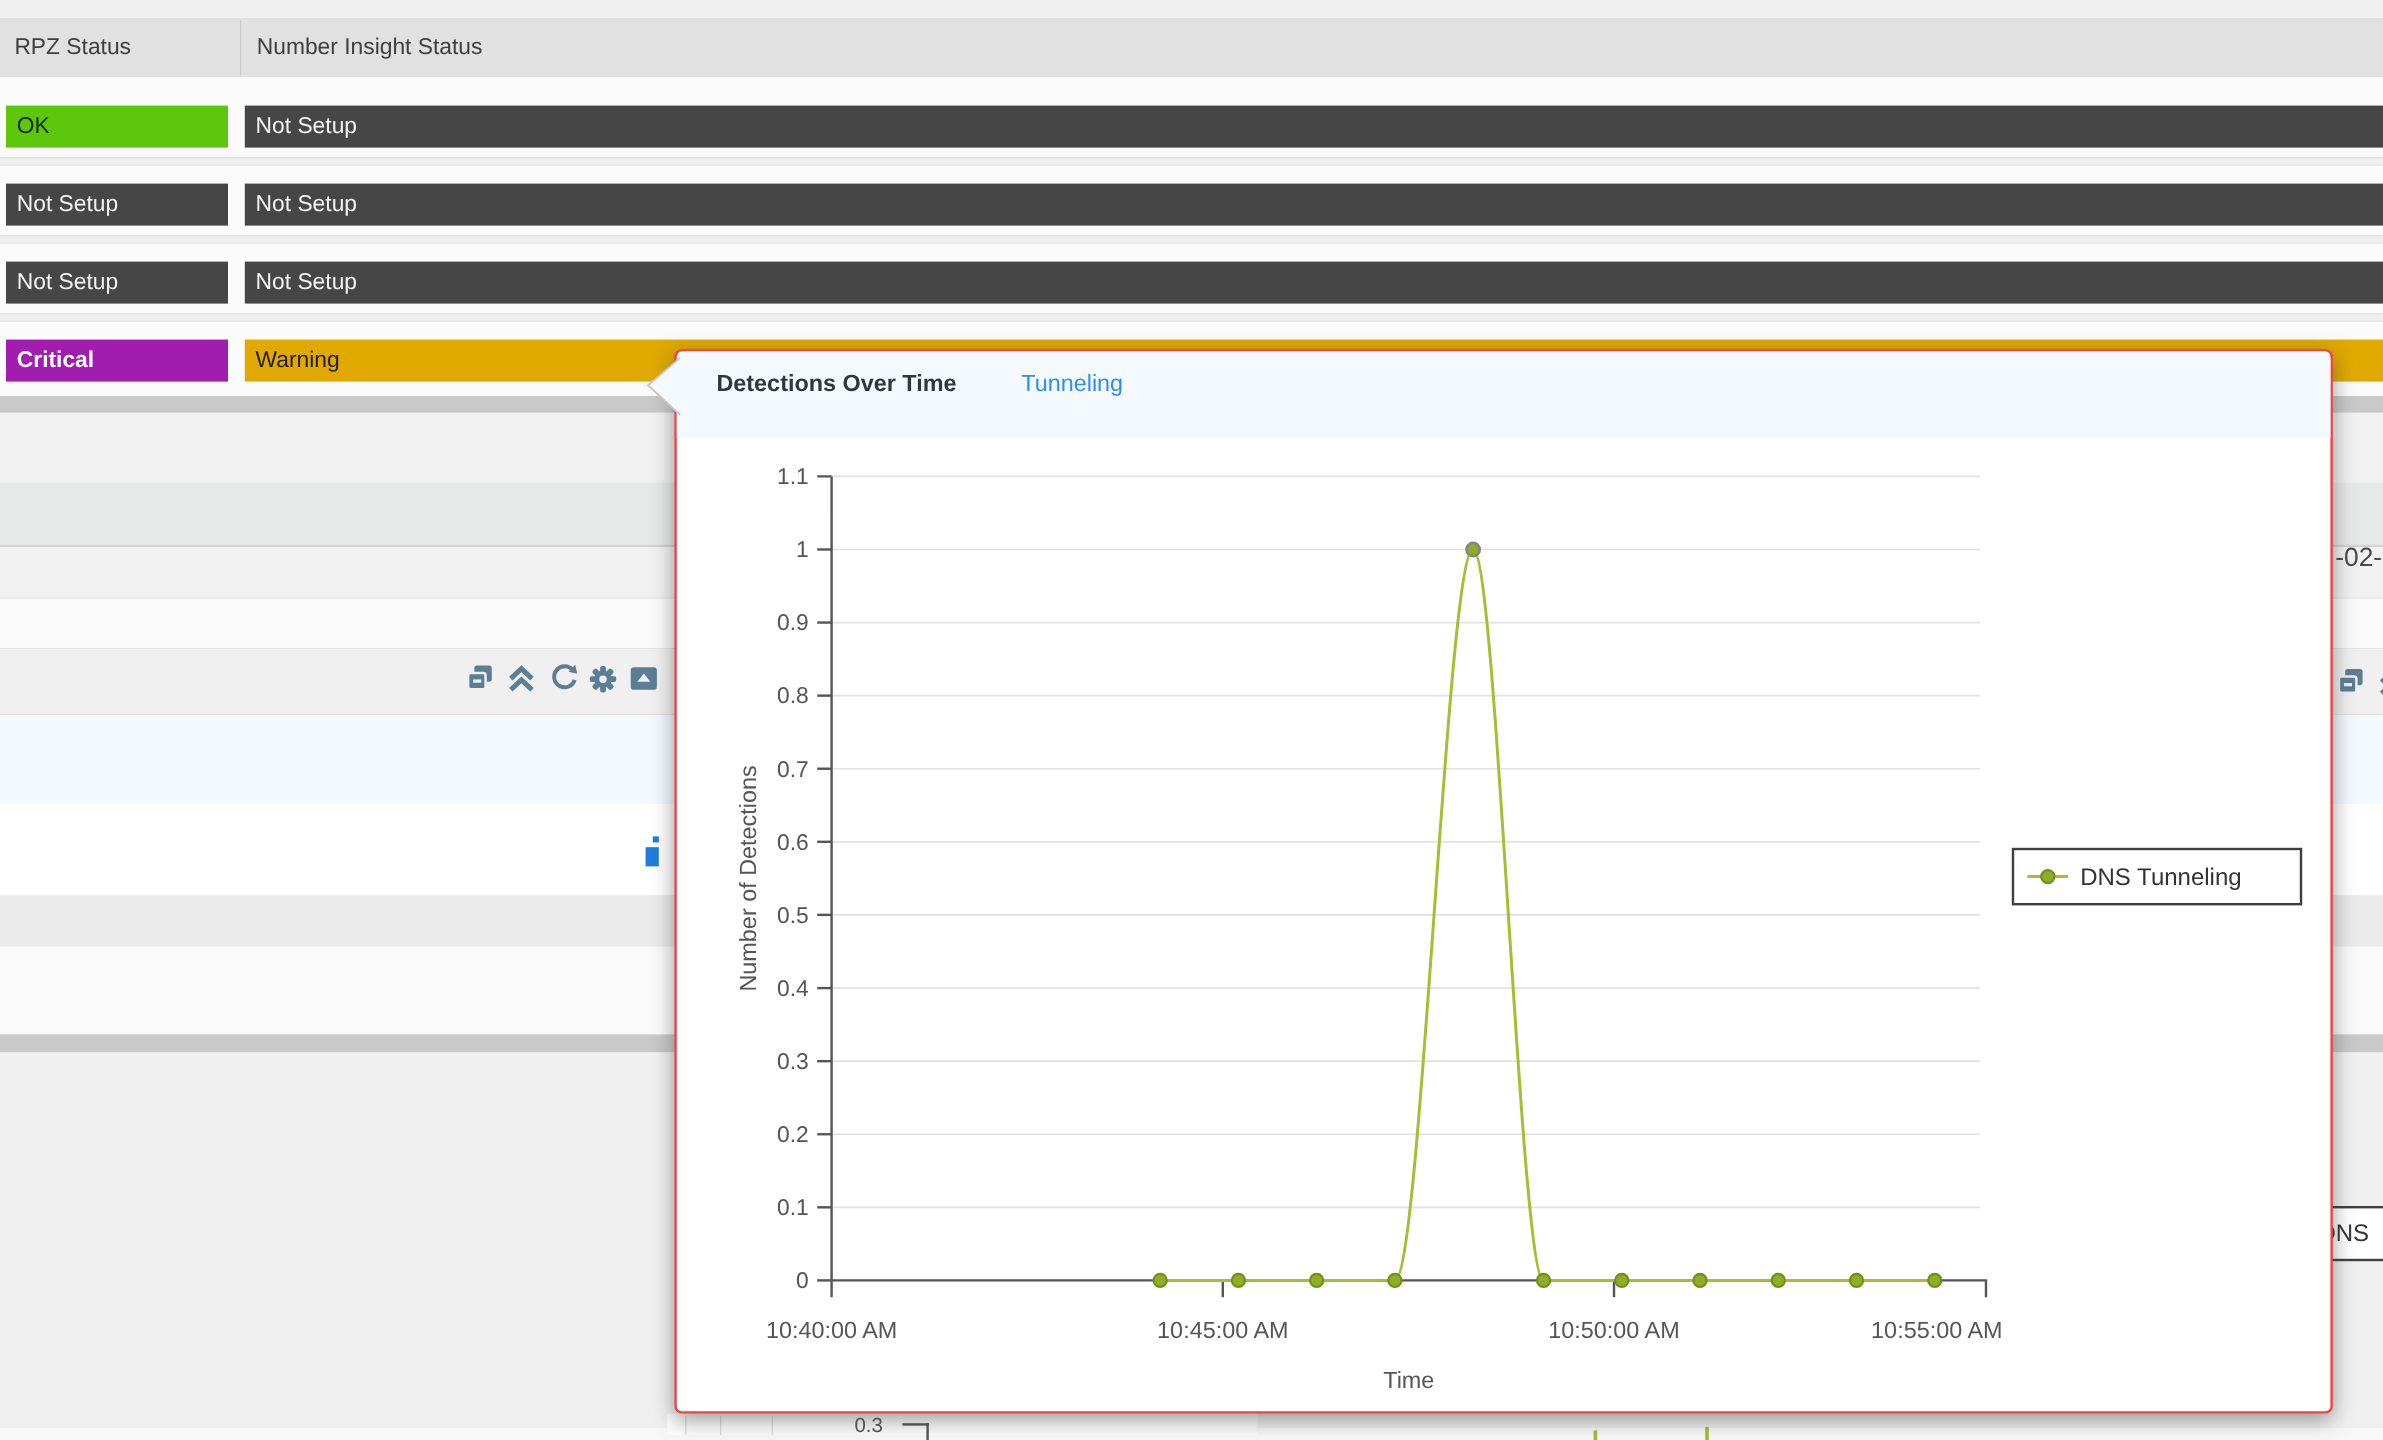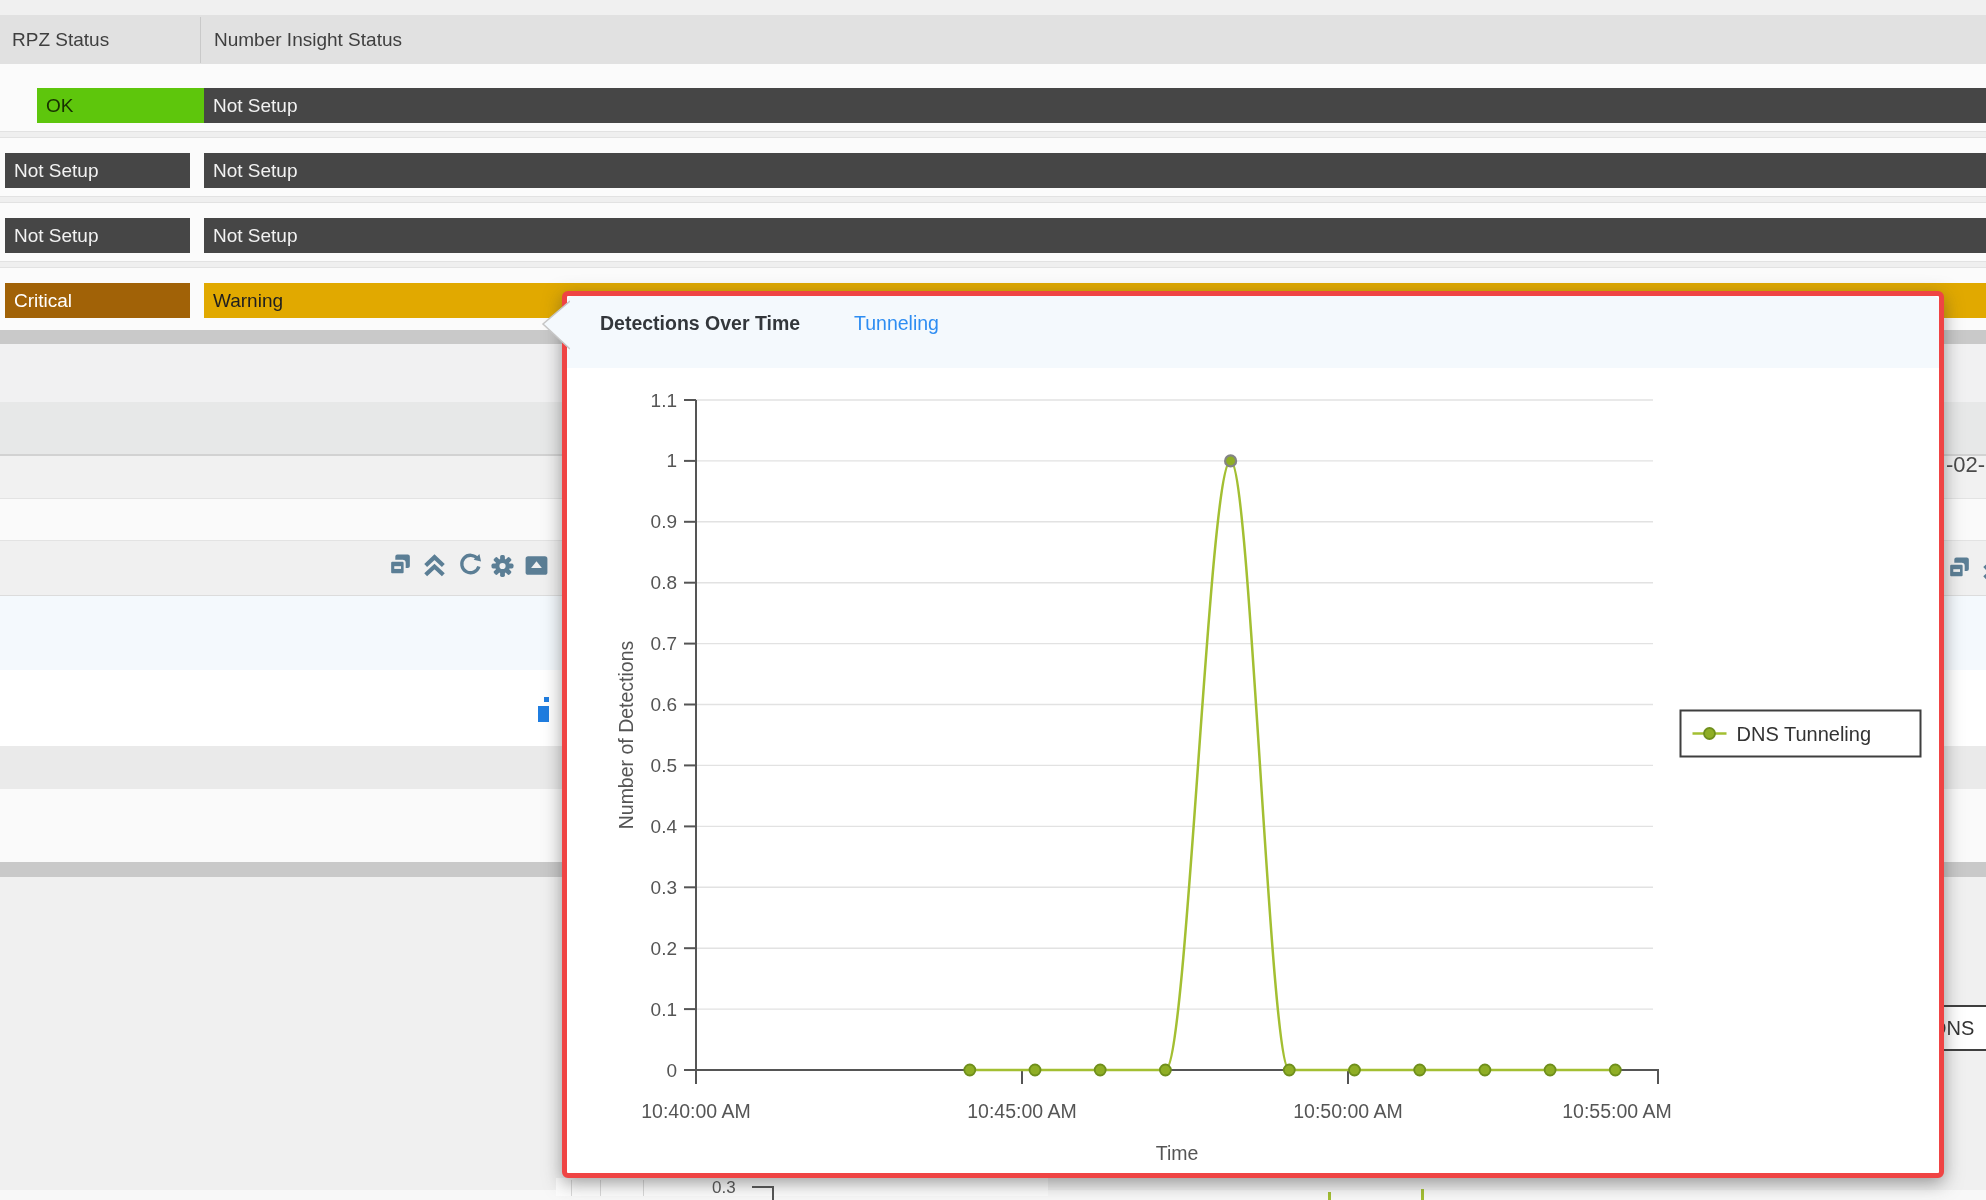--- a/index.html
+++ b/index.html
@@ -11,23 +11,23 @@
   .topstrip{left:0;top:0;width:100%;height:15px;background:#f0f0f0;}
   .tbl-header{left:0;top:15px;width:100%;height:49px;background:#e1e1e1;border-bottom:1px solid #c6c6c6;}
   .tbl-header .hcell{position:absolute;top:0;height:39px;line-height:49px;font-size:19px;color:#3f3f3f;}
   .hc1{left:12px;} .hc2{left:214px;}
   .hdivider{position:absolute;left:200px;top:2px;width:1px;height:46px;background:#c9c9c9;}
   .rows-wrap{left:0;top:64px;width:100%;height:266px;background:#fbfbfb;}
   .status-row{position:absolute;left:0;width:100%;height:65px;}
   .badge{position:absolute;top:24px;height:35px;line-height:35px;font-size:19px;padding-left:9px;box-sizing:border-box;white-space:nowrap;overflow:hidden;}
   .b-left{left:5px;width:185px;}
   .b-right{left:204px;right:0;}
-  .lv-ok{background:#5ec60c;color:#173001;margin-left:32px;}
+  .lv-ok{background:#5ec60c;color:#173001;}
   .lv-not-setup{background:#464646;color:#f2f2f2;}
-  .lv-critical{background:#a16207;color:#ffffff;font-weight:normal;}
+  .lv-critical{background:#a21caf;color:#ffffff;font-weight:bold;}
   .lv-warning{background:#e1a900;color:#1f1f1f;}
   .rowsep{position:absolute;left:0;width:100%;height:5px;background:#efefef;border-top:1px solid #e2e2e2;border-bottom:1px solid #e2e2e2;}
 
   
   .s1{left:0;top:330px;width:100%;height:14px;background:#c9c9c9;}
   .s2{left:0;top:344px;width:100%;height:58px;background:#f1f1f2;}
   .s3{left:0;top:402px;width:100%;height:52px;background:#e7e8e8;border-bottom:2px solid #d2d2d2;}
   .s4{left:0;top:456px;width:100%;height:42px;background:#f1f1f1;border-bottom:1px solid #e3e3e3;}
   .s5{left:0;top:499px;width:100%;height:41px;background:#fafafa;border-bottom:1px solid #e3e3e3;}
   .s6{left:0;top:541px;width:100%;height:54px;background:#f0f0f0;border-bottom:1px solid #dcdcdc;}
@@ -48,21 +48,21 @@
   .frag{z-index:3;}
   .date-frag{left:1946px;top:452px;font-size:22px;color:#4a4a4a;}
   .legend-frag{left:1912px;top:1005px;width:80px;height:42px;background:#fff;
                border-top:2px solid #3f3f3f;border-bottom:2px solid #3f3f3f;
                font-size:20px;color:#333;line-height:42px;padding-left:20px;}
   .blue-frag1{left:544px;top:697px;width:5px;height:5px;background:#1f7de0;}
   .blue-frag2{left:538px;top:706px;width:11px;height:16px;background:#1f7de0;}
 
   
   .popup{left:562px;top:291px;width:1382px;height:887px;background:#ffffff;
-         border:5px solid #ef4444;border-radius:6px;box-sizing:border-box;
+         border:2px solid #ef4444;border-radius:6px;box-sizing:border-box;
          box-shadow:0 5px 18px rgba(60,60,60,.5);z-index:10;}
   .popup-header{position:absolute;left:0;top:0;width:100%;height:72px;background:#f4f9fd;
                 border-radius:6px 6px 0 0;}
   .popup-title{position:absolute;left:33px;top:0;height:54px;line-height:54px;
                font-size:19.5px;font-weight:bold;color:#33373b;}
   .popup-link{position:absolute;left:287px;top:0;height:54px;line-height:54px;
               font-size:19.5px;color:#2e8df2;text-decoration:none;cursor:pointer;}
   .callout{position:absolute;left:-27px;top:3px;z-index:11;}
   #chart-svg{position:absolute;left:0;top:0;}
 

